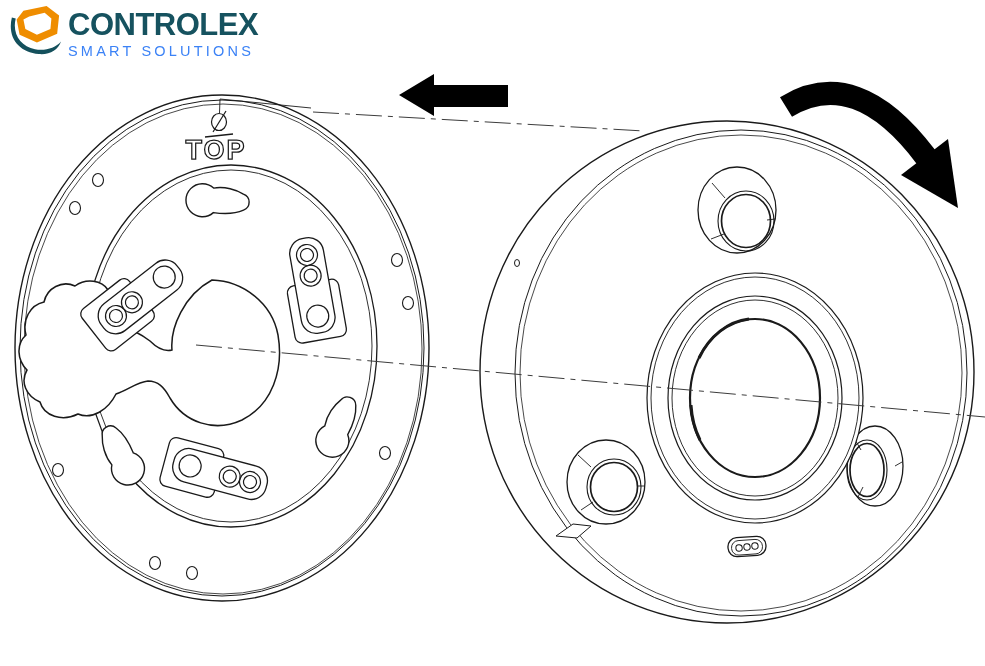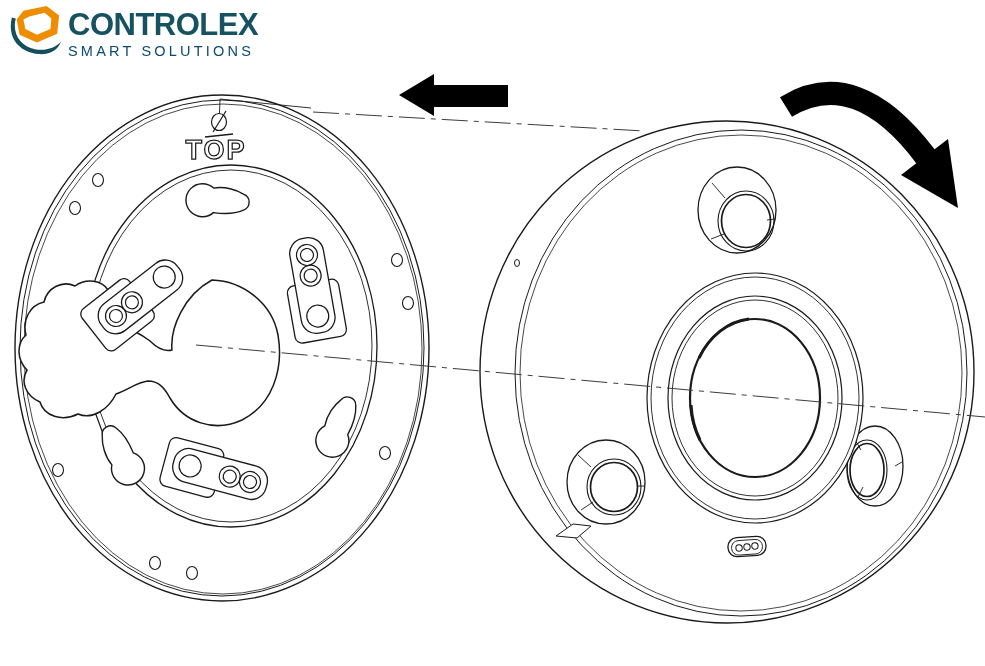--- a/index.html
+++ b/index.html
@@ -2,21 +2,21 @@
 <html><head>
 <meta charset="utf-8">
 <style>
   html,body{margin:0;padding:0;background:#fff;}
   #stage{position:relative;width:985px;height:666px;background:#fff;overflow:hidden;
          font-family:"Liberation Sans",sans-serif;}
   #logo{position:absolute;left:8px;top:3px;display:flex;align-items:flex-start;gap:6px;}
   #logo .mark{width:54px;height:54px;}
   #logo .words{display:flex;flex-direction:column;line-height:1;padding-top:6px;}
   .brand{font-size:31px;font-weight:700;letter-spacing:-0.5px;color:#16525f;}
-  .tagline{font-size:14.5px;font-weight:400;letter-spacing:3.2px;color:#0c4a6e;margin-top:4px;}
+  .tagline{font-size:14.5px;font-weight:400;letter-spacing:3.2px;color:#3b82f6;margin-top:4px;}
   svg{display:block;}
   .tech{position:absolute;left:0;top:0;}
   .ln{fill:none;stroke:#1a1a1a;}
   .cut{fill:#ffffff;stroke:#1a1a1a;}
   text.engraved{fill:none;stroke:#1a1a1a;stroke-width:1.25px;
     font-family:"Liberation Sans",sans-serif;font-weight:700;font-size:27px;letter-spacing:2px;}
 </style>
 </head>
 <body>
 

